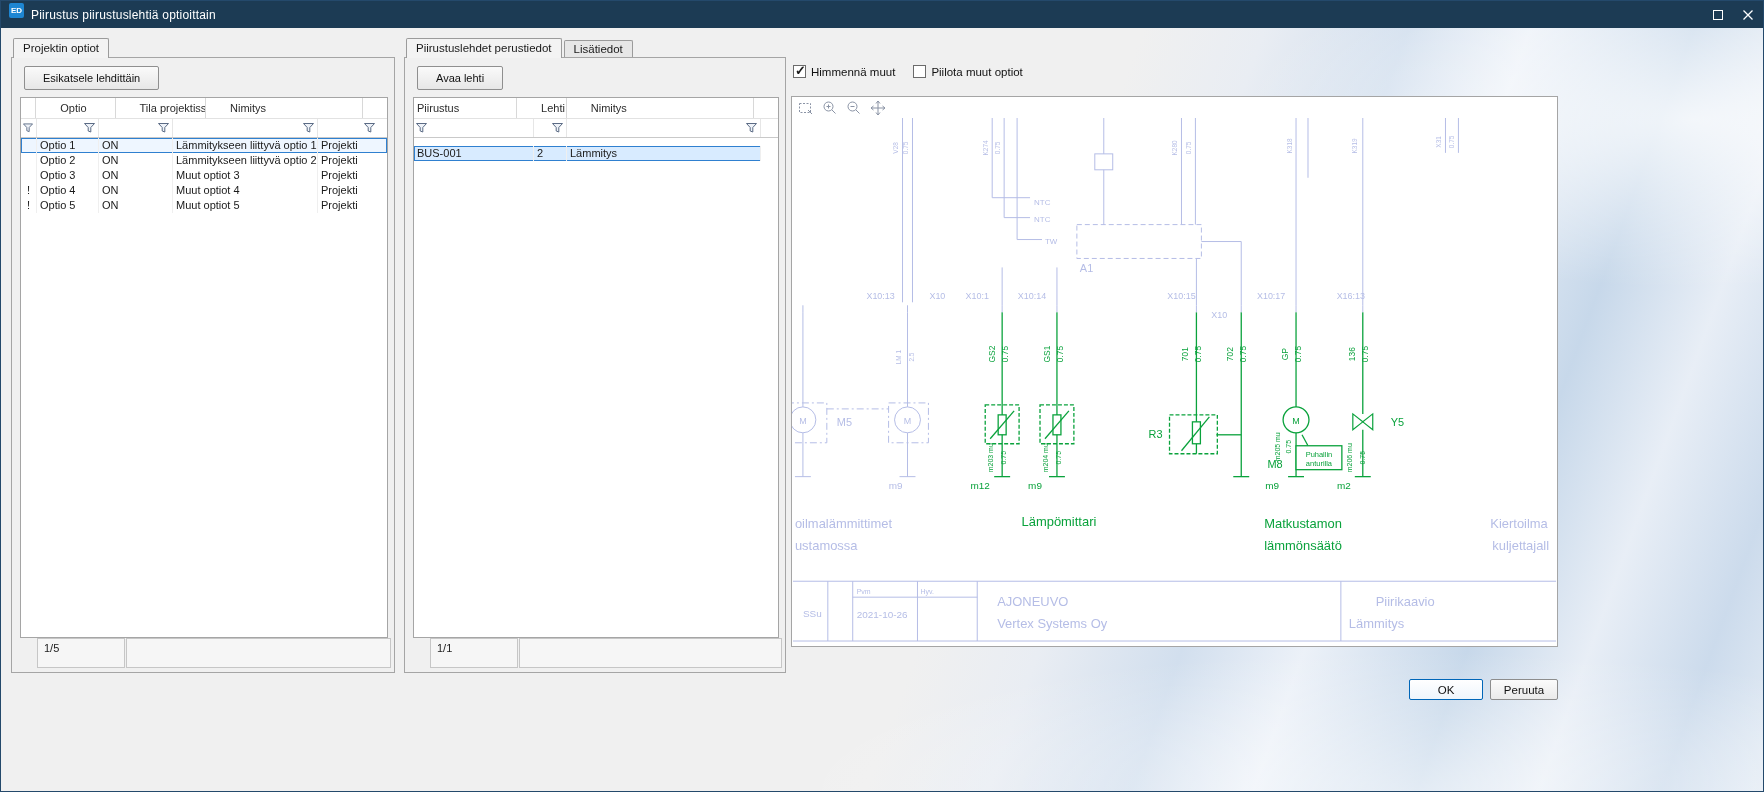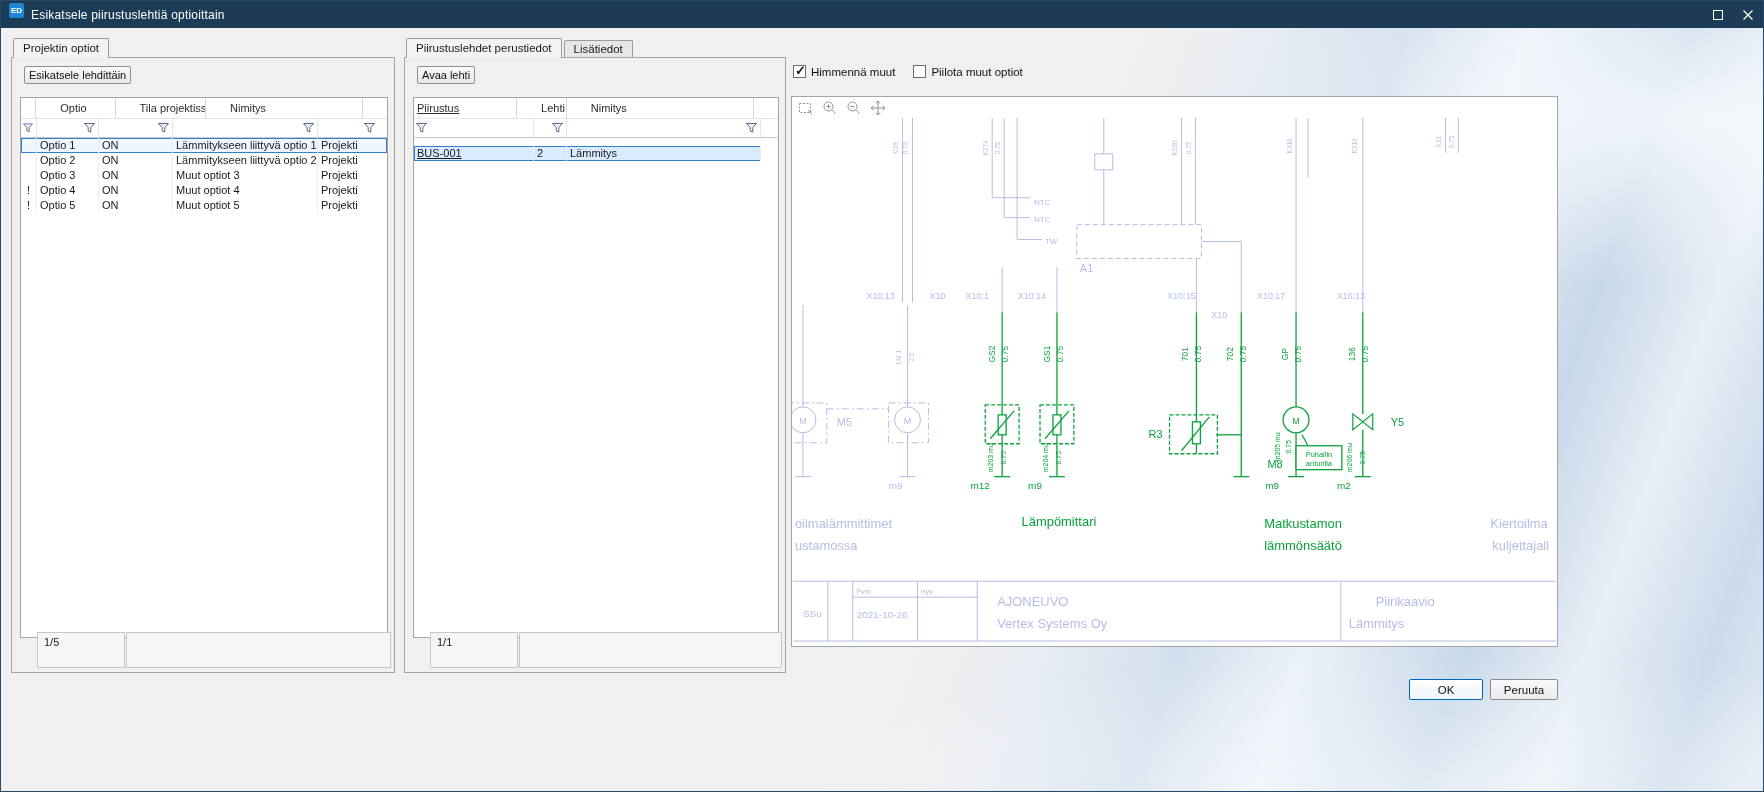--- a/index.html
+++ b/index.html
@@ -18,39 +18,39 @@
       radial-gradient(ellipse 900px 200px at 80% 100%, rgba(255,255,255,.5), rgba(255,255,255,0) 70%),
       linear-gradient(110deg,#f0f0f0 0%,#f0f0f0 56%,#e9edf3 62%,#d2dfee 69%,#ecf1f8 75%,#c7d8ea 83%,#e8eef6 89%,#ccdbec 95%,#e4ecf5 100%);}
   
   .panel{position:absolute;}
   .left-panel{left:10px;top:37px;width:384px;height:635px;}
   .mid-panel{left:403px;top:37px;width:382px;height:635px;}
   .tabstrip{position:absolute;top:0;left:2px;height:19px;display:flex;align-items:flex-end;gap:2px;z-index:2;}
   .tab{box-sizing:border-box;height:17px;border:1px solid #9b9b9b;border-bottom:none;background:#e7e7e7;padding:2px 9px 0;font-size:11.5px;color:#1a1a1a;border-radius:2px 2px 0 0;white-space:nowrap;}
   .tab.active{background:#f3f3f3;height:20px;margin-bottom:-1px;padding-top:3px;}
   .panel-body{position:absolute;top:19px;left:0;right:0;bottom:0;border:1px solid #a5a5a5;background:#f0f0f0;z-index:1;}
-  .cmd-btn{position:absolute;top:8px;left:12px;height:18px;padding:0 4px;font-size:11px;line-height:16px;border:1px solid #8f8f8f;border-radius:2px;background:linear-gradient(#fafafa,#e7e7e7);color:#111;}
+  .cmd-btn{position:absolute;top:8px;left:12px;height:24px;padding:0 18px;font-size:11px;line-height:16px;border:1px solid #8f8f8f;border-radius:2px;background:linear-gradient(#fafafa,#e7e7e7);color:#111;}
   
   .tbl{position:absolute;left:8px;top:39px;right:6px;bottom:34px;background:#fff;border:1px solid #a5a5a5;overflow:hidden;font-size:11px;color:#1a1a1a;}
   .tr{display:flex;}
   .thead{height:20px;border-bottom:1px solid #e2e2e2;gap:21px;}
   .th{box-sizing:border-box;padding:4px 0 0 3px;border-right:1px solid #d8d8d8;white-space:nowrap;overflow:hidden;color:#2b2b2b;}
   .tfilter{height:18px;border-bottom:1px solid #c9c9c9;align-items:center;}
   .fc{box-sizing:border-box;height:100%;display:flex;align-items:center;justify-content:flex-end;padding-right:3px;border-right:1px solid #e6e6e6;}
   .fc.first{justify-content:flex-start;padding-left:2px;}
   .row{height:15px;line-height:15px;}
   .td{box-sizing:border-box;padding-left:3px;border-right:1px solid #efefef;white-space:nowrap;overflow:hidden;}
   .td.center{text-align:center;padding-left:0;}
   .row.selected{background:#eef6ff;box-shadow:inset 0 0 0 1px #2f80d0;}
   .mrow{width:347px;margin-top:8px;}
   .mrow.selected{background:#d8ebff;box-shadow:inset 0 0 0 1px #2f80d0;}
   .lc0{width:16px;}.lc1{width:62px;}.lc2{width:74px;}.lc3{width:145px;}.lc4{flex:1;border-right:none !important;}
-  .mc0{width:120px;text-decoration:underline;}.mc1{width:33px;}.mc2{width:194px;}.mc3{flex:1;border-right:none !important;}
-  
-  .statusbar{position:absolute;left:3px;right:3px;bottom:4px;height:36px;display:flex;gap:1px;padding-left:22px;}
+  .mc0{width:120px;}.mc1{width:33px;}.mc2{width:194px;}.mc3{flex:1;border-right:none !important;}
+  
+  .statusbar{position:absolute;left:3px;right:3px;bottom:4px;height:30px;display:flex;gap:1px;padding-left:22px;}
   .scell{box-sizing:border-box;border:1px solid #c6c6c6;background:#f6f6f6;font-size:11px;line-height:19px;padding:0 6px;color:#222;}
   .scell.first{width:88px;}
   .scell.rest{flex:1;}
   
   .check-row{position:absolute;left:792px;top:64px;display:flex;gap:18px;align-items:center;}
   .check-item{display:flex;align-items:center;gap:5px;}
   .checkbox{position:relative;width:13px;height:13px;box-sizing:border-box;border:1px solid #6b6b6b;background:#fff;}
   .checkbox.checked::after{content:"\2713";position:absolute;left:1px;top:-3px;font-size:13px;font-weight:bold;color:#1b1b1b;}
   .check-label{font-size:11.5px;color:#111;}
   .preview-box{position:absolute;left:790px;top:95px;width:767px;height:551px;box-sizing:border-box;border:1px solid #a5a5a5;background:#fff;}
@@ -63,21 +63,21 @@
   .btn-ok{left:1408px;top:678px;width:74px;border:1px solid #0066b8;background:linear-gradient(#ffffff,#eef5fc);}
   .btn-cancel{left:1489px;top:678px;width:68px;border:1px solid #8d8d8d;background:linear-gradient(#fbfbfb,#eaeaea);}
 </style>
 </head>
 <body>
 
 <div class="window">
 
   <div class="titlebar">
     <span class="app-icon">ED</span>
-    <span class="title-text">Esikatsele piirustuslehtiä optioittain</span>
+    <span class="title-text">Piirustus piirustuslehtiä optioittain</span>
     <span class="win-controls">
       <span class="win-btn">
         <svg width="10" height="10">
             <rect x="0.5" y="0.5" width="9" height="9" fill="none" stroke="#ffffff"></rect>
           </svg>
       </span>
       <span class="win-btn">
         <svg width="10" height="10">
             <path d="M0.5 0.5 L9.5 9.5 M9.5 0.5 L0.5 9.5" stroke="#ffffff" stroke-width="1.3"></path>
           </svg>

